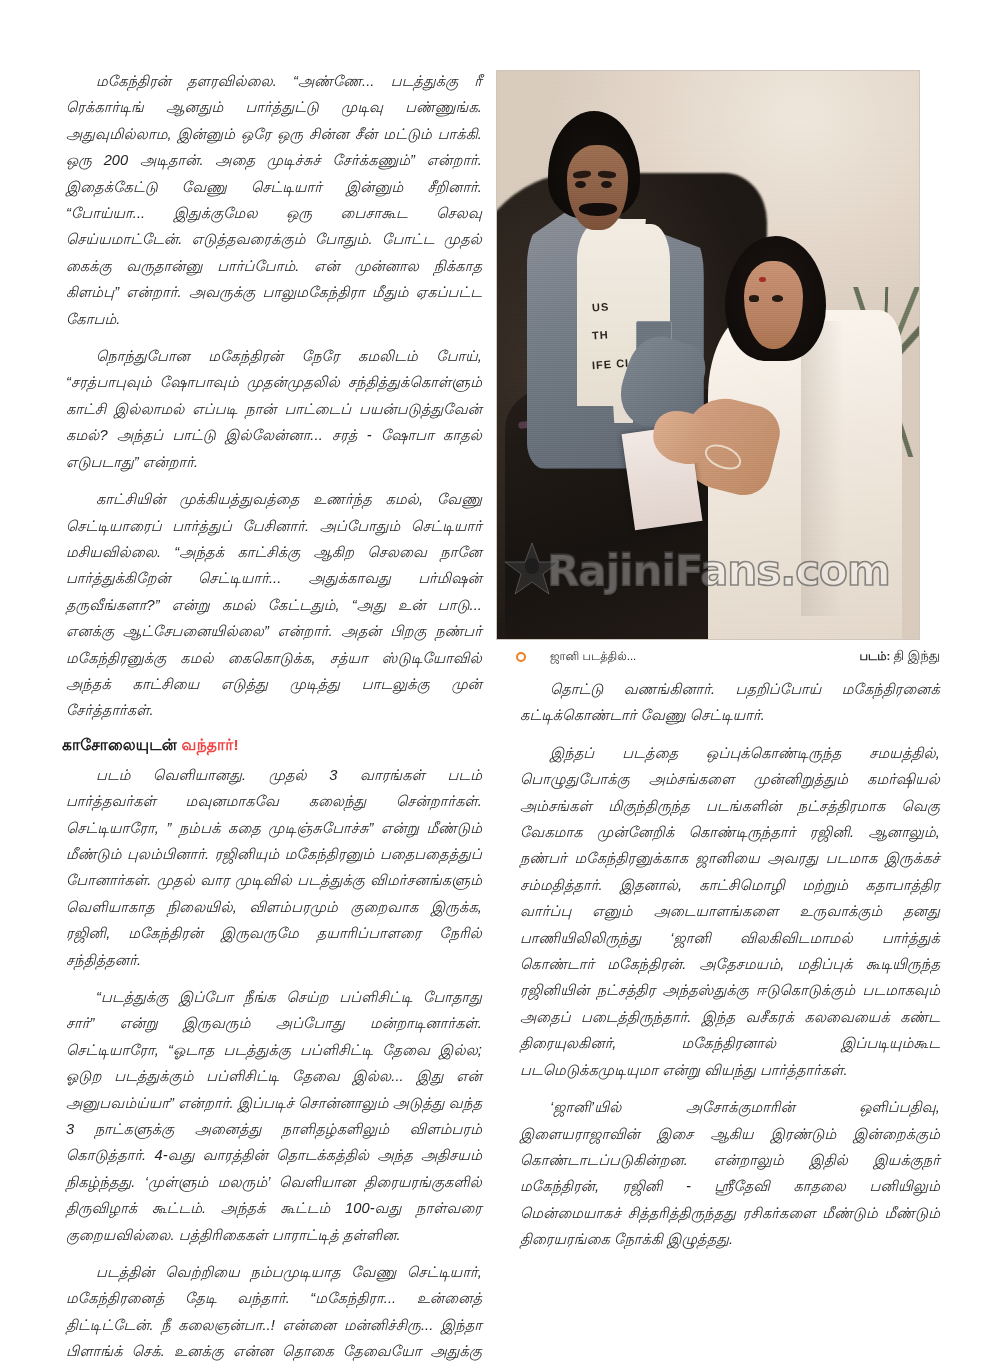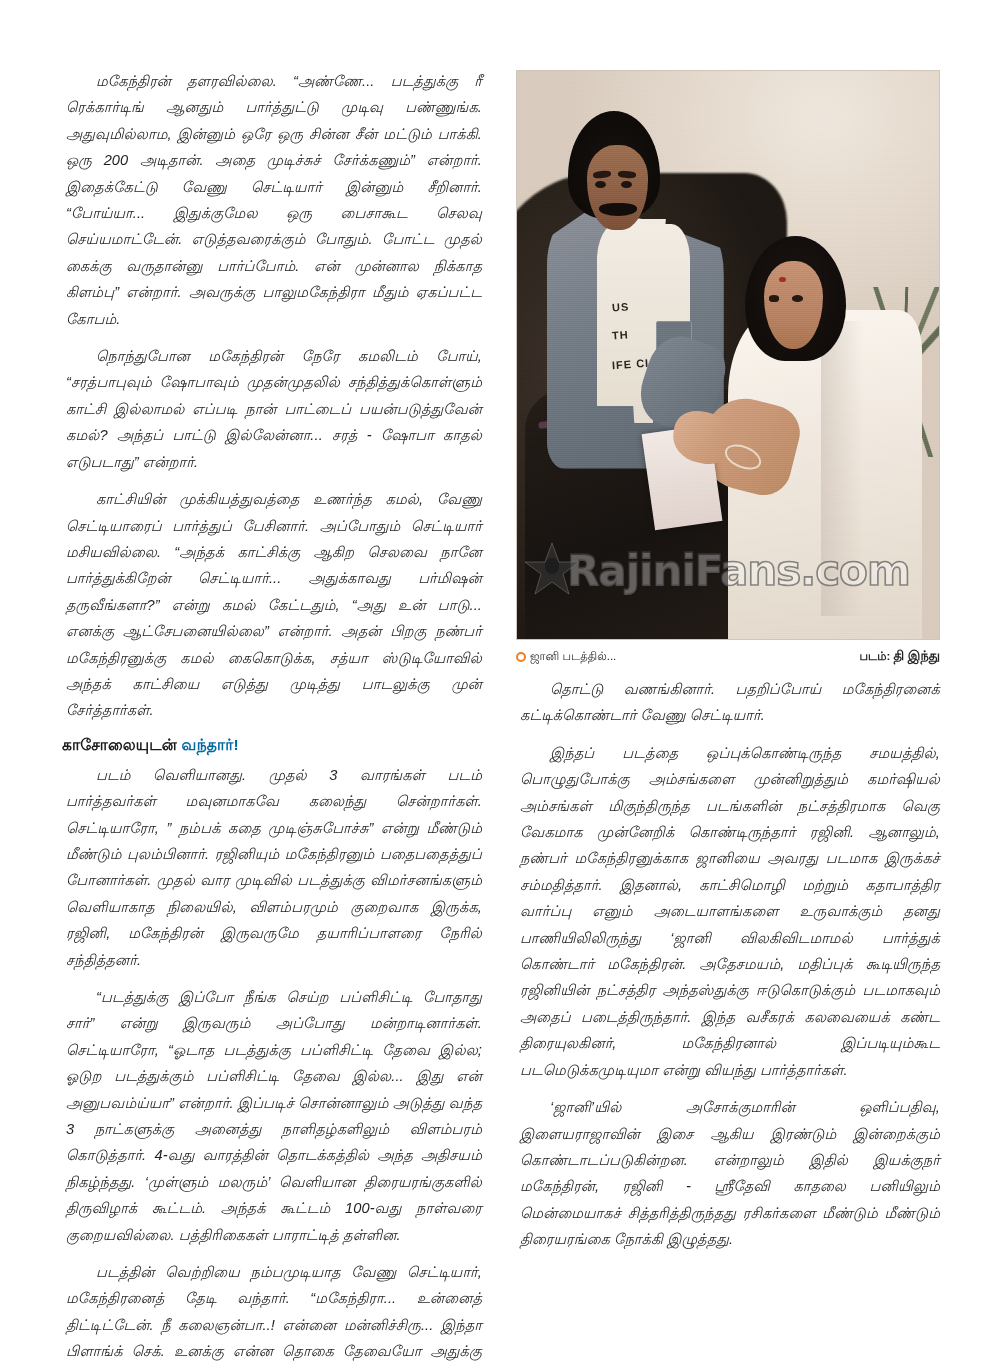--- a/index.html
+++ b/index.html
@@ -38,26 +38,26 @@
 
   
   h3.section {
     margin: 9px 0 7px 0;
     font-size: 15.5px;
     line-height: 20px;
     font-weight: bold;
     color: #1b1b1b;
     letter-spacing: .2px;
   }
-  h3.section .accent { color: #0369a1; }
+  h3.section .accent { color: #ef4444; }
 
   
   #photo-block {
     position: absolute;
-    left: 516px;
+    left: 496px;
     top: 70px;
     width: 476px;
   }
   #photo-frame {
     position: relative;
     width: 424px;
     height: 570px;
     overflow: hidden;
     background: #d8cfc6;
     border: 1px solid #cfc6bd;
@@ -366,32 +366,32 @@
     width: 424px;
     display: flex;
     align-items: center;
     justify-content: space-between;
     font-size: 11.5px;
     color: #231f20;
   }
   #caption-left {
     display: flex;
     align-items: center;
-    gap: 4px;
+    gap: 24px;
   }
   #caption-bullet {
     width: 10px;
     height: 10px;
     border: 2px solid #f07f20;
     border-radius: 50%;
     box-sizing: border-box;
     flex: 0 0 auto;
   }
   #caption-credit { font-size: 11.5px; }
-  #caption-credit .src { font-weight: bold; font-size: 13px; }
+  #caption-credit .src { font-weight: normal; font-size: 13px; }
   #caption-credit .lbl { font-weight: bold; }
 </style>
 </head>
 <body>
 
 <div id="page">
 
   <div id="photo-block">
     <div id="photo-frame">
       <div id="photo-bg"></div>

